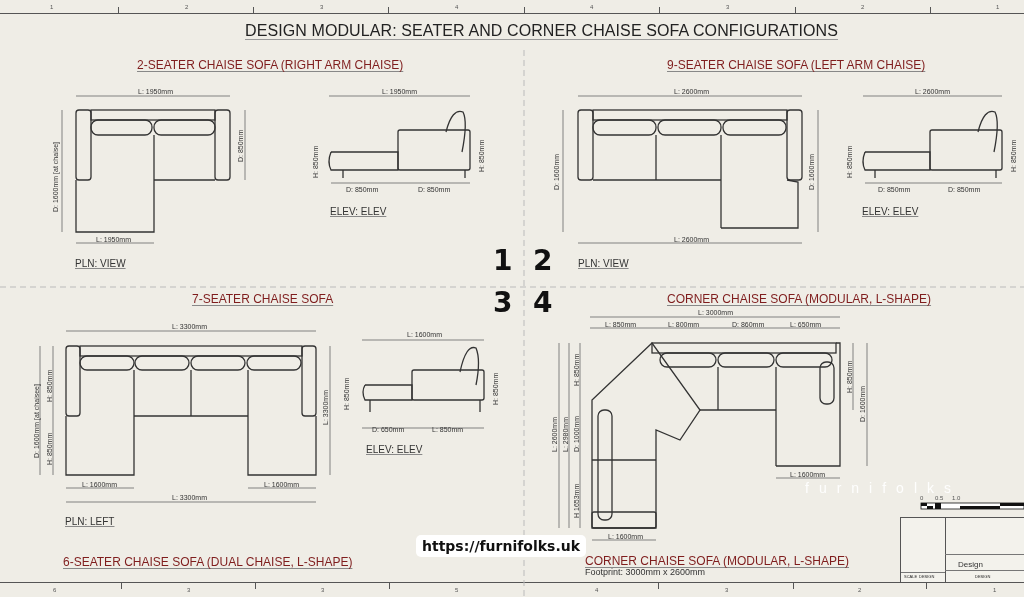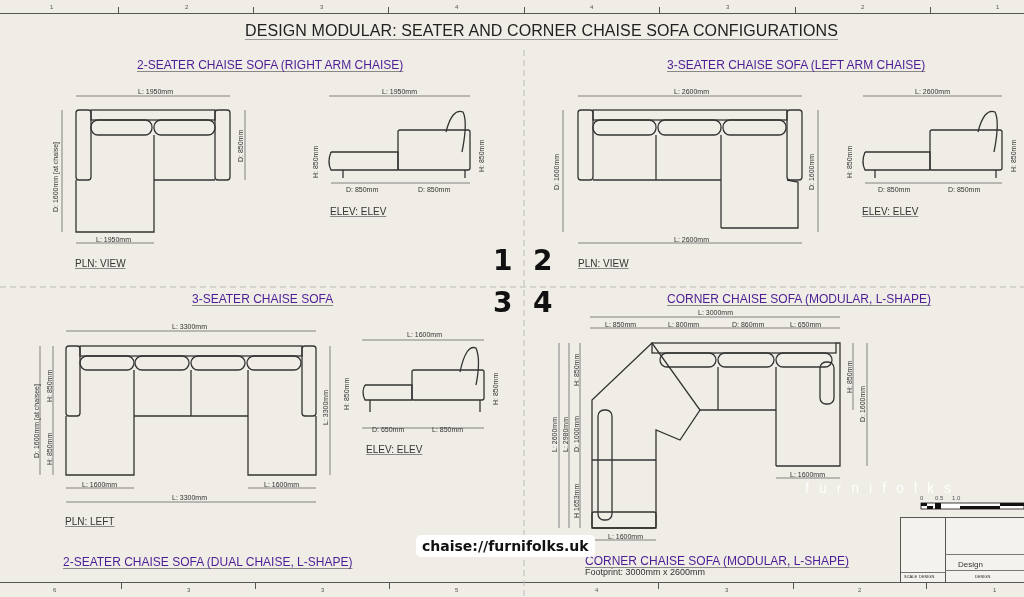--- a/index.html
+++ b/index.html
@@ -1,21 +1,21 @@
 <!DOCTYPE html>
 <html><head>
 <meta charset="utf-8">
 <style>
   html, body { margin:0; padding:0; }
   body { width:1024px; height:597px; background:#efede6; position:relative; overflow:hidden; font-family:"Liberation Sans", sans-serif; color:#222; }
   .ruler { position:absolute; left:0; width:1024px; height:1px; background:#555; }
   .tick { position:absolute; width:1px; height:7px; background:#555; }
   .tnum { position:absolute; font-size:6px; color:#555; }
   .title { position:absolute; left:245px; top:22px; font-size:16px; color:#222; text-decoration:underline; text-decoration-color:#999; text-underline-offset:3px; letter-spacing:0.1px; }
-  .h2 { position:absolute; font-size:12px; color:#4c1d95; text-decoration:underline; text-decoration-color:#888; text-underline-offset:2px; }
+  .h2 { position:absolute; font-size:12px; color:#7f1d1d; text-decoration:underline; text-decoration-color:#888; text-underline-offset:2px; }
   .lbl { position:absolute; font-size:10px; color:#333; text-decoration:underline; text-decoration-color:#888; }
   .dim { position:absolute; font-size:7px; color:#333; white-space:nowrap; }
   .dimv { position:absolute; font-size:7px; color:#333; white-space:nowrap; transform:rotate(-90deg); transform-origin:left top; }
   .quad { position:absolute; font-size:28px; font-weight:bold; color:#111; font-family:"DejaVu Sans", sans-serif; }
   .url { position:absolute; left:416px; top:535px; background:#fff; border-radius:5px; padding:3px 6px; font-size:14px; font-weight:bold; color:#111; font-family:"DejaVu Sans", sans-serif; }
   .wm { position:absolute; left:805px; top:480px; font-size:14px; color:#fff; letter-spacing:10px; opacity:0.95; }
   .footnote { position:absolute; left:585px; top:567px; font-size:9px; color:#333; }
   svg { position:absolute; left:0; top:0; }
   .tb { position:absolute; left:900px; top:517px; width:130px; height:64px; border:1px solid #555; background:#f3f2ec; font-size:5px; }
   .tb-design { position:absolute; left:958px; top:560px; font-size:8px; color:#333; }
@@ -182,76 +182,76 @@
 <span class="dimv" style="left:52px;top:212px;">D: 1600mm [at chaise]</span>
 <span class="dimv" style="left:237px;top:162px;">D: 850mm</span>
 <div class="lbl" style="left:75px;top:258px;">PLN: VIEW</div>
 <span class="dim" style="left:382px;top:88px;">L: 1950mm</span>
 <span class="dimv" style="left:312px;top:178px;">H: 850mm</span>
 <span class="dimv" style="left:478px;top:172px;">H: 850mm</span>
 <span class="dim" style="left:346px;top:186px;">D: 850mm</span>
 <span class="dim" style="left:418px;top:186px;">D: 850mm</span>
 <div class="lbl" style="left:330px;top:206px;">ELEV: ELEV</div>
 
-<div class="h2" style="left:667px;top:58px;">3-SEATER CHAISE SOFA (LEFT ARM CHAISE)</div>
+<div class="h2" style="left:667px;top:58px;">9-SEATER CHAISE SOFA (LEFT ARM CHAISE)</div>
 <span class="dim" style="left:674px;top:88px;">L: 2600mm</span>
 <span class="dim" style="left:674px;top:236px;">L: 2600mm</span>
 <span class="dimv" style="left:553px;top:190px;">D: 1600mm</span>
 <span class="dimv" style="left:808px;top:190px;">D: 1600mm</span>
 <div class="lbl" style="left:578px;top:258px;">PLN: VIEW</div>
 <span class="dim" style="left:915px;top:88px;">L: 2600mm</span>
 <span class="dimv" style="left:846px;top:178px;">H: 850mm</span>
 <span class="dimv" style="left:1010px;top:172px;">H: 850mm</span>
 <span class="dim" style="left:878px;top:186px;">D: 850mm</span>
 <span class="dim" style="left:948px;top:186px;">D: 850mm</span>
 <div class="lbl" style="left:862px;top:206px;">ELEV: ELEV</div>
 
 <div class="quad" style="left:493px;top:244px;">1</div>
 <div class="quad" style="left:533px;top:244px;">2</div>
 <div class="quad" style="left:493px;top:286px;">3</div>
 <div class="quad" style="left:533px;top:286px;">4</div>
 
-<div class="h2" style="left:192px;top:292px;">3-SEATER CHAISE SOFA</div>
+<div class="h2" style="left:192px;top:292px;">7-SEATER CHAISE SOFA</div>
 <span class="dim" style="left:172px;top:323px;">L: 3300mm</span>
 <span class="dim" style="left:172px;top:494px;">L: 3300mm</span>
 <span class="dim" style="left:82px;top:481px;">L: 1600mm</span>
 <span class="dim" style="left:264px;top:481px;">L: 1600mm</span>
 <span class="dimv" style="left:33px;top:458px;">D: 1600mm [at chaisee]</span>
 <span class="dimv" style="left:46px;top:402px;">H: 850mm</span>
 <span class="dimv" style="left:46px;top:465px;">H: 850mm</span>
 <span class="dimv" style="left:322px;top:425px;">L: 3300mm</span>
 <div class="lbl" style="left:65px;top:516px;">PLN: LEFT</div>
 <span class="dim" style="left:407px;top:331px;">L: 1600mm</span>
 <span class="dimv" style="left:343px;top:410px;">H: 850mm</span>
 <span class="dimv" style="left:492px;top:405px;">H: 850mm</span>
 <span class="dim" style="left:372px;top:426px;">D: 650mm</span>
 <span class="dim" style="left:432px;top:426px;">L: 850mm</span>
 <div class="lbl" style="left:366px;top:444px;">ELEV: ELEV</div>
-<div class="h2" style="left:63px;top:555px;">2-SEATER CHAISE SOFA (DUAL CHAISE, L-SHAPE)</div>
+<div class="h2" style="left:63px;top:555px;">6-SEATER CHAISE SOFA (DUAL CHAISE, L-SHAPE)</div>
 
 <div class="h2" style="left:667px;top:292px;">CORNER CHAISE SOFA (MODULAR, L-SHAPE)</div>
 <span class="dim" style="left:698px;top:309px;">L: 3000mm</span>
 <span class="dim" style="left:605px;top:321px;">L: 850mm</span>
 <span class="dim" style="left:668px;top:321px;">L: 800mm</span>
 <span class="dim" style="left:732px;top:321px;">D: 860mm</span>
 <span class="dim" style="left:790px;top:321px;">L: 650mm</span>
 <span class="dimv" style="left:573px;top:386px;">H: 850mm</span>
 <span class="dimv" style="left:573px;top:452px;">D: 1000mm</span>
 <span class="dimv" style="left:573px;top:518px;">H 1653mm</span>
 <span class="dimv" style="left:551px;top:452px;">L: 2600mm</span>
 <span class="dimv" style="left:562px;top:452px;">L: 2980mm</span>
 <span class="dimv" style="left:846px;top:393px;">H: 850mm</span>
 <span class="dimv" style="left:859px;top:422px;">D: 1600mm</span>
 <span class="dim" style="left:790px;top:471px;">L: 1600mm</span>
 <span class="dim" style="left:608px;top:533px;">L: 1600mm</span>
 <div class="h2" style="left:585px;top:554px;">CORNER CHAISE SOFA (MODULAR, L-SHAPE)</div>
 <div class="footnote">Footprint: 3000mm x 2600mm</div>
 
 <div class="wm">furnifolks</div>
-<div class="url">chaise://furnifolks.uk</div>
+<div class="url">https://furnifolks.uk</div>
 
 <span class="tnum" style="left:920px;top:495px;">0</span>
 <span class="tnum" style="left:935px;top:495px;">0.5</span>
 <span class="tnum" style="left:952px;top:495px;">1.0</span>
 
 <div class="tb">
   <div style="position:absolute;left:0;top:0;width:44px;height:64px;border-right:1px solid #555;"></div>
   <div style="position:absolute;left:44px;top:36px;width:86px;border-top:1px solid #777;"></div>
   <div style="position:absolute;left:44px;top:52px;width:86px;border-top:1px solid #777;"></div>
   <div style="position:absolute;left:0;top:54px;width:44px;border-top:1px solid #777;"></div>

